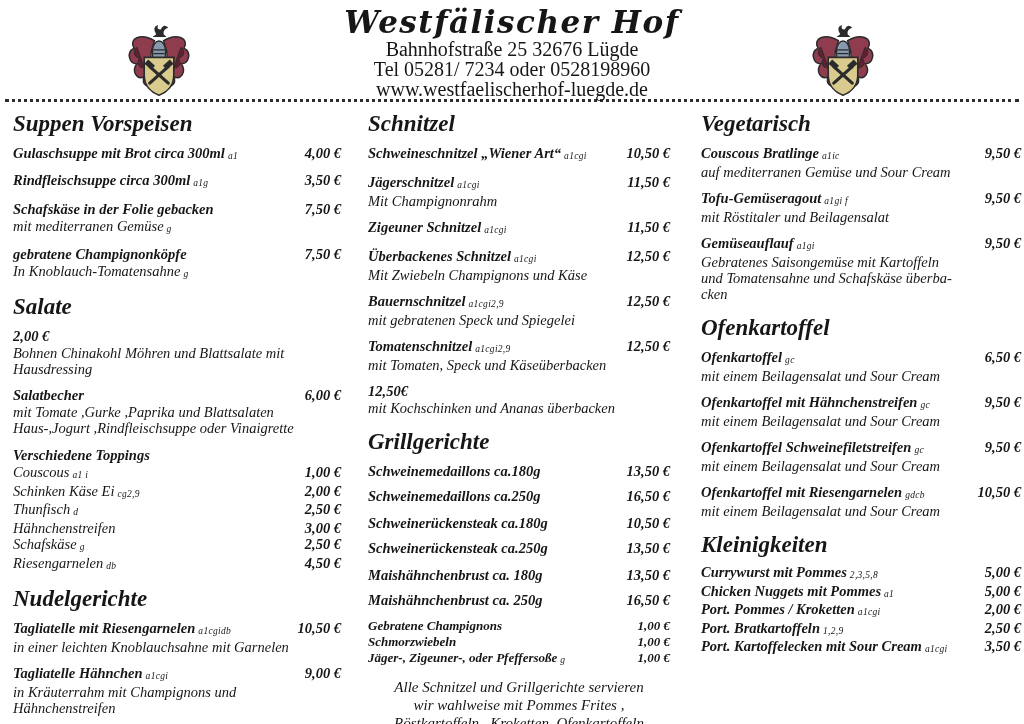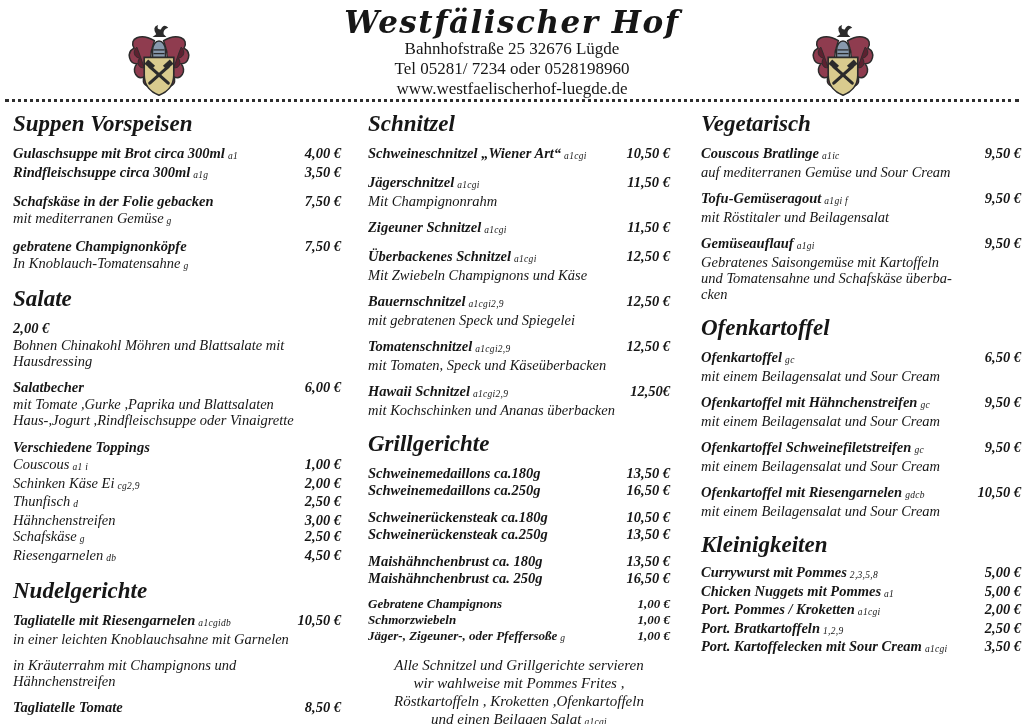--- a/index.html
+++ b/index.html
@@ -12,21 +12,21 @@
     overflow: hidden;
   }
 
   
   .header { position: relative; text-align: center; padding-top: 5px; height: 96px; }
   .title {
     font-size: 31px; font-style: italic; font-weight: 700;
     letter-spacing: 1.5px; line-height: 34px;
     font-family: "DejaVu Serif", serif;
   }
-  .addr { font-size: 17px; line-height: 20px; }
+  .addr { font-size: 20px; line-height: 20px; }
   .crest { position: absolute; top: 22px; width: 74px; height: 78px; }
   .crest-left  { left: 122px; }
   .crest-right { left: 806px; }
   .mant   { fill: var(--crest-mantling); stroke: var(--crest-outline); stroke-width: 1.6; }
   .mant2  { fill: var(--crest-mantling-dark); stroke: var(--crest-outline); stroke-width: 1; }
   .helm   { fill: var(--crest-helm); stroke: var(--crest-outline); stroke-width: 1.6; }
   .shield { fill: var(--crest-shield); stroke: var(--crest-outline); stroke-width: 1.8; }
   .tool   { stroke: var(--crest-outline); stroke-width: 3.4; stroke-linecap: round; }
   .toolhead { fill: var(--crest-outline); }
   .plume  { fill: var(--crest-outline); }
@@ -41,21 +41,21 @@
 
   .sec-heading {
     font-size: 23px; line-height: 23px; font-weight: 700; font-style: italic;
     margin: 14px 0 8px 0;
   }
   .col1 > .sec-heading:first-child,
   .col2 > .sec-heading:first-child,
   .col3 > .sec-heading:first-child { margin-top: 2px; }
 
   .item { margin-top: 10px; }
-  .item.tight { margin-top: 0; }
+  .item.tight { margin-top: 8px; }
   .item.mini  { margin-top: 0; }
   .item.label { margin-top: 11px; }
   .item.group-start { margin-top: 9px; }
 
   .row { display: flex; align-items: baseline; font-size: 14.5px; line-height: 17px; }
   .mini  .row { line-height: 16.5px; }
   .small .row { font-size: 13px; line-height: 16px; justify-content: space-between; }
 
   .nm { font-weight: 700; flex: 1 1 auto; padding-right: 8px; }
   .nm.plain { font-weight: 400; }
@@ -204,20 +204,24 @@
       </div>
       <div class="sec-heading">Nudelgerichte</div>
       <div class="item">
         <div class="row">
           <span class="nm">Tagliatelle  mit Riesengarnelen<span class="code">a1cgidb</span></span>
           <span class="price">10,50 €</span>
         </div>
         <div class="desc">in einer leichten Knoblauchsahne mit Garnelen</div>
       </div>
       <div class="item">
+        <div class="row">
+          <span class="nm">Tagliatelle Hähnchen<span class="code">a1cgi</span></span>
+          <span class="price">9,00 €</span>
+        </div>
         <div class="desc">in Kräuterrahm mit Champignons und</div>
         <div class="desc">Hähnchenstreifen</div>
       </div>
       <div class="item">
         <div class="row">
           <span class="nm">Tagliatelle Tomate</span>
           <span class="price">8,50 €</span>
         </div>
       </div>
     </div>
@@ -258,21 +262,20 @@
       </div>
       <div class="item">
         <div class="row">
           <span class="nm">Tomatenschnitzel<span class="code">a1cgi2,9</span></span>
           <span class="price">12,50 €</span>
         </div>
         <div class="desc">mit Tomaten, Speck und Käseüberbacken</div>
       </div>
       <div class="item">
         <div class="row">
-          <span class="nm">Hawaii Schnitzel<span class="code">a1cgi2,9</span></span>
           <span class="price">12,50€</span>
         </div>
         <div class="desc">mit Kochschinken und Ananas überbacken</div>
       </div>
       <div class="sec-heading">Grillgerichte</div>
       <div class="item">
         <div class="row">
           <span class="nm">Schweinemedaillons ca.180g</span>
           <span class="price">13,50 €</span>
         </div>

